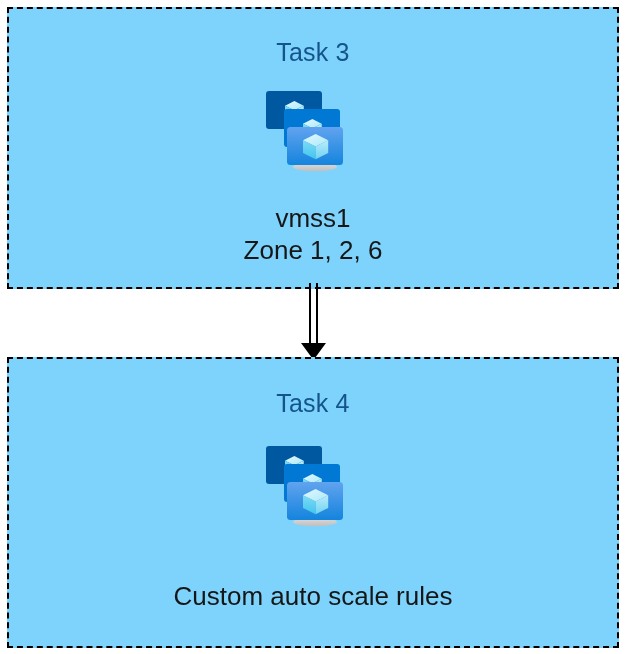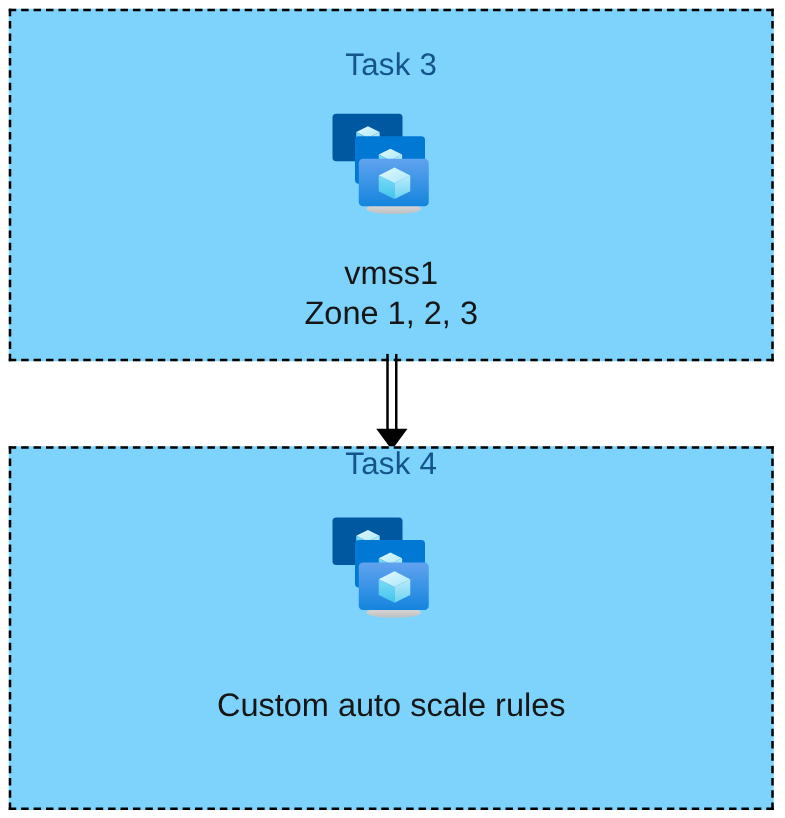--- a/index.html
+++ b/index.html
@@ -50,21 +50,21 @@
 
   .task-title {
     color: #14548a;
     font-size: 25px;
     line-height: 1;
     letter-spacing: 0.2px;
     white-space: nowrap;
   }
 
   #task-box-1 .task-title { margin-top: 31px; }
-  #task-box-2 .task-title { }
+  #task-box-2 .task-title { margin-top: 32px; }
 
   .task-caption {
     color: #161616;
     font-size: 26px;
     line-height: 32px;
     text-align: center;
     white-space: pre-line;
   }
 
   #task-box-1 .task-caption { margin-top: 19px; }
@@ -141,21 +141,21 @@
 
       <rect x="29" y="44" width="56" height="38" rx="3.5" fill="url(#frontScreenA)"></rect>
       <g transform="translate(45,51) scale(0.70)">
         <polygon points="18,0 36,9 18,18 0,9" fill="url(#cubeTopA)"></polygon>
         <polygon points="0,9 18,18 18,36 0,27" fill="url(#cubeLeftA)"></polygon>
         <polygon points="36,9 18,18 18,36 36,27" fill="url(#cubeRightA)"></polygon>
       </g>
     </svg>
 
     <div class="task-caption">vmss1
-Zone 1, 2, 3</div>
+Zone 1, 2, 6</div>
   </div>
 
   <svg class="connector" width="52" height="80" viewBox="0 0 52 80" aria-hidden="true">
 
     <line x1="22" y1="0" x2="22" y2="62" stroke="#000000" stroke-width="2"></line>
     <line x1="29" y1="0" x2="29" y2="62" stroke="#000000" stroke-width="2"></line>
 
     <polygon points="13,60 38,60 25.5,77" fill="#000000"></polygon>
   </svg>
 

